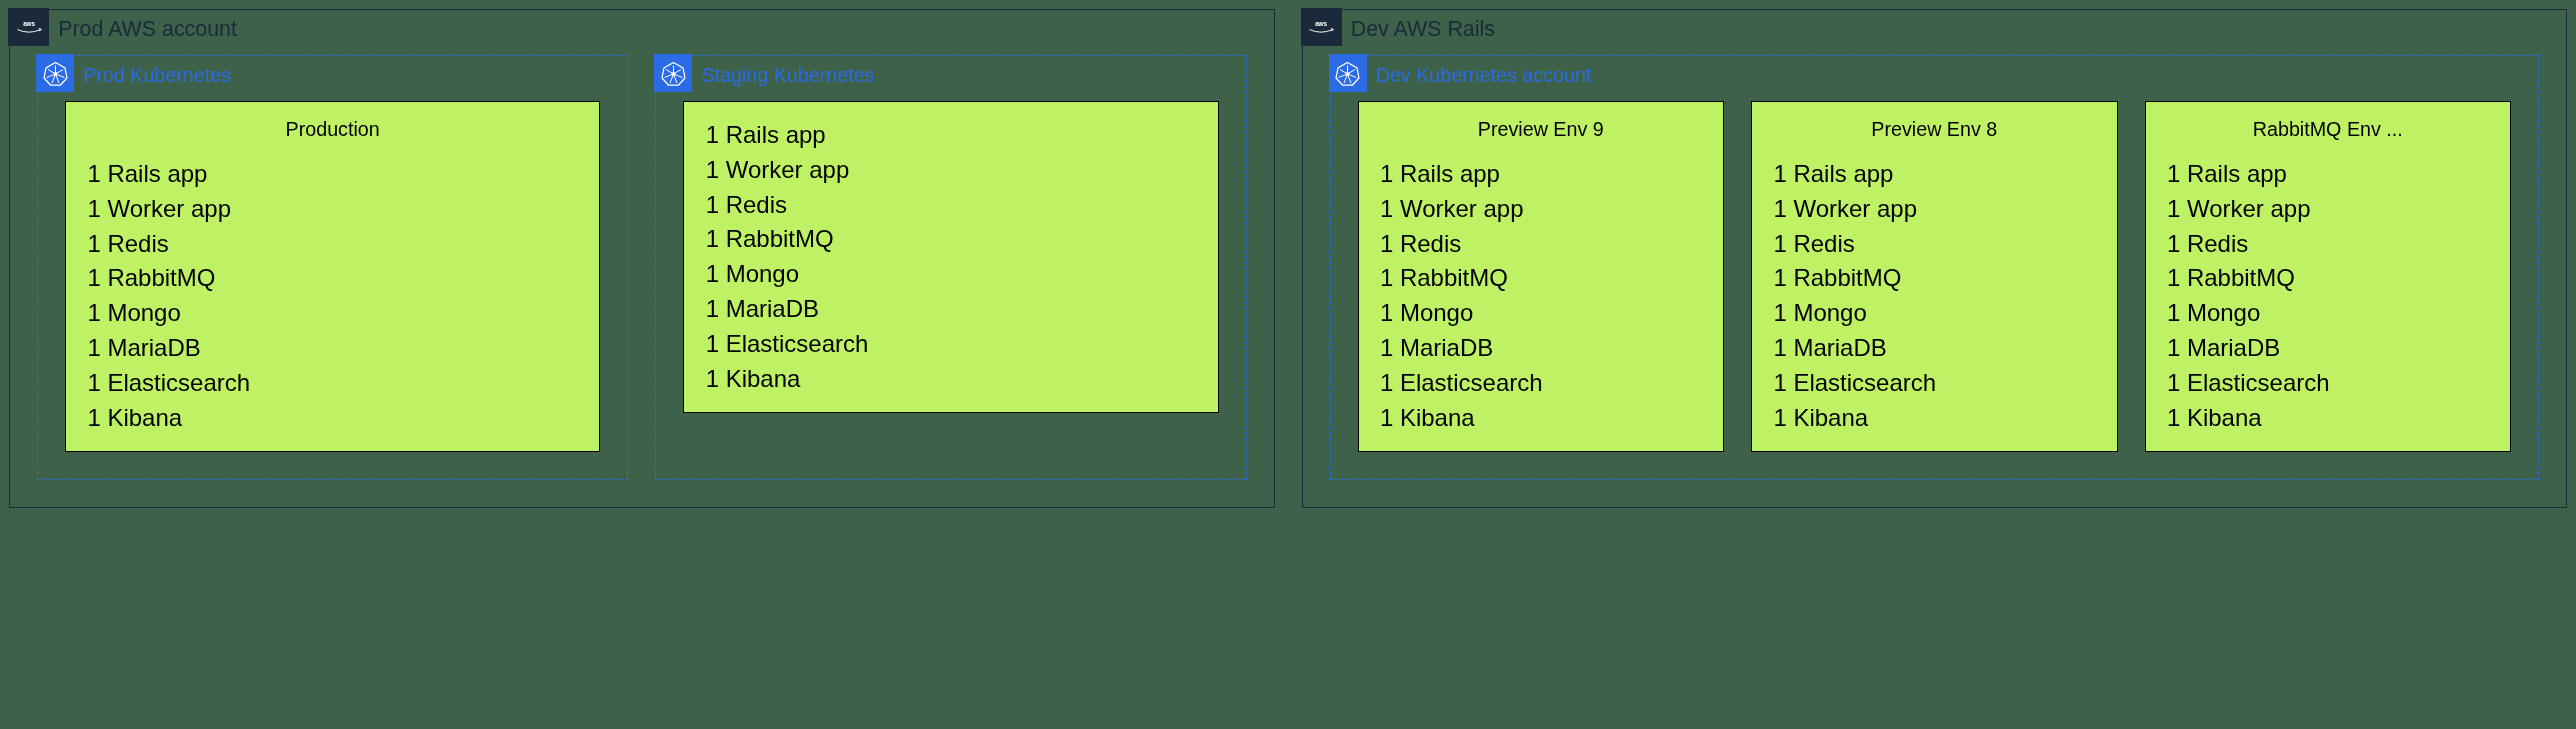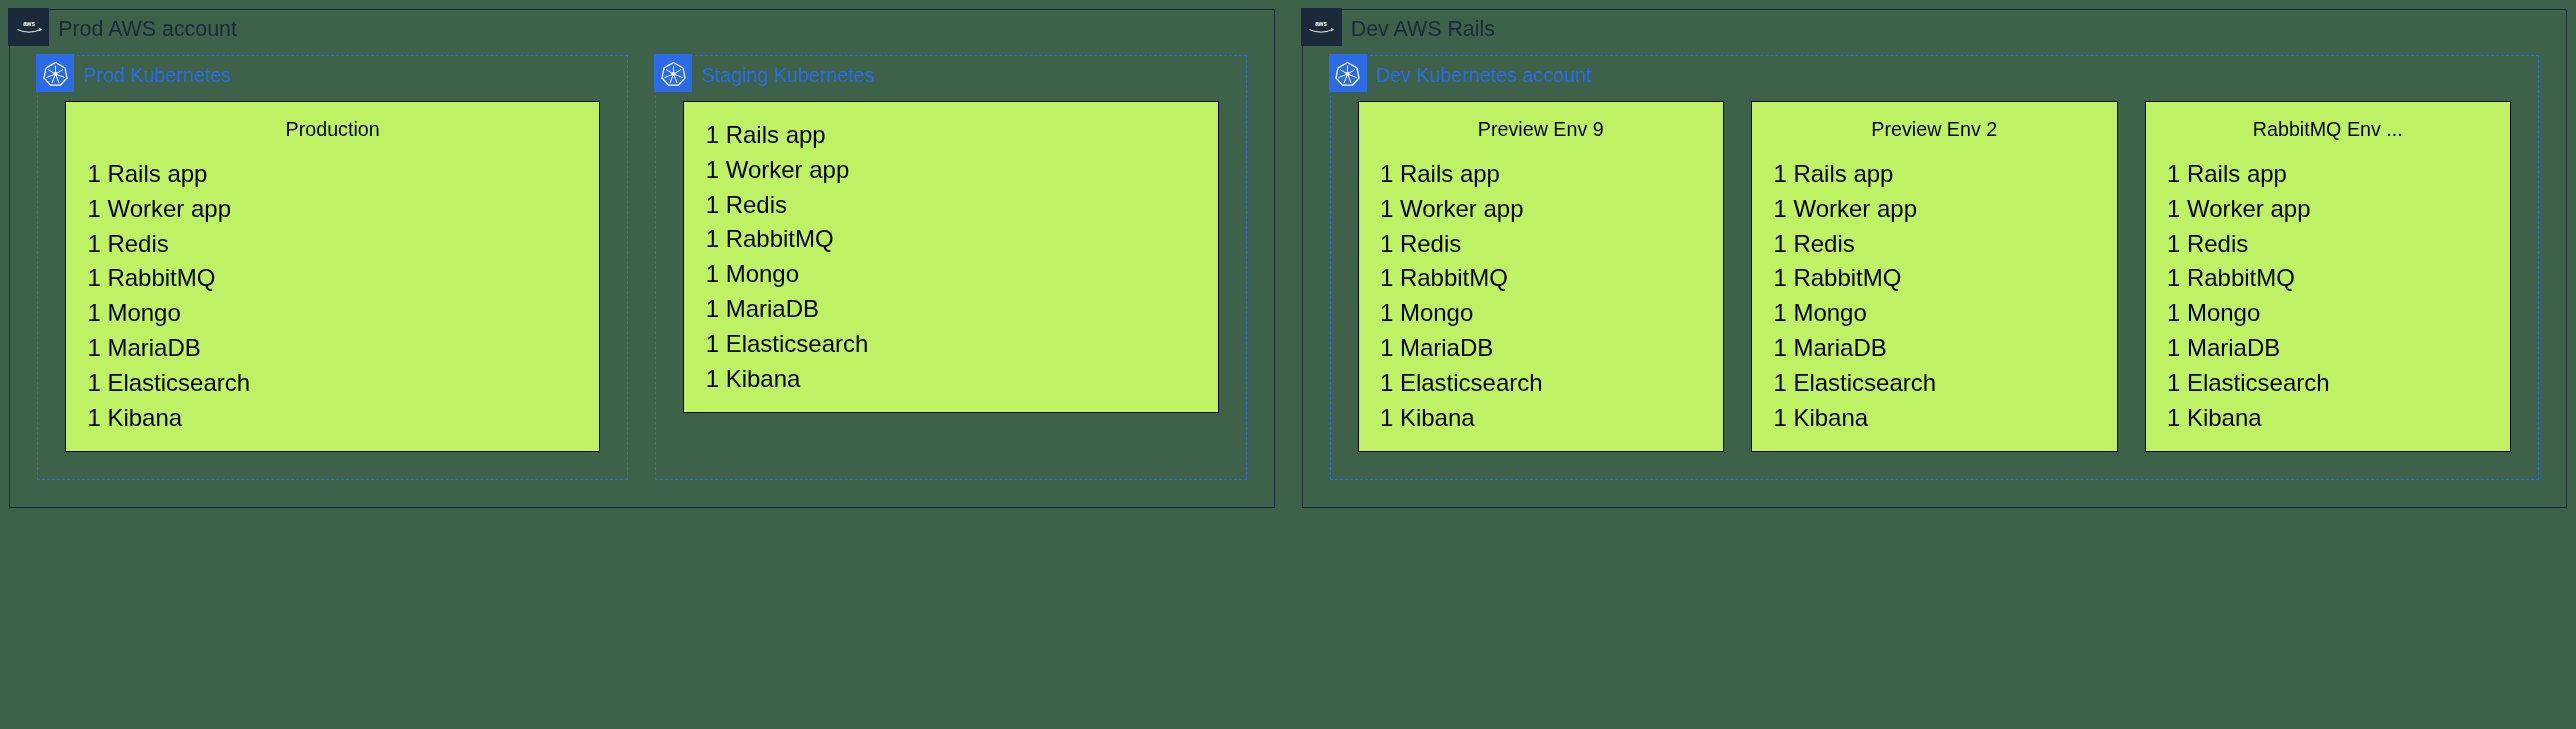--- a/index.html
+++ b/index.html
@@ -233,21 +233,21 @@
             <div class="env-item">1 Rails app</div>
             <div class="env-item">1 Worker app</div>
             <div class="env-item">1 Redis</div>
             <div class="env-item">1 RabbitMQ</div>
             <div class="env-item">1 Mongo</div>
             <div class="env-item">1 MariaDB</div>
             <div class="env-item">1 Elasticsearch</div>
             <div class="env-item">1 Kibana</div>
           </div>
           <div class="env-box">
-            <div class="env-title">Preview Env 2</div>
+            <div class="env-title">Preview Env 8</div>
             <div class="env-item">1 Rails app</div>
             <div class="env-item">1 Worker app</div>
             <div class="env-item">1 Redis</div>
             <div class="env-item">1 RabbitMQ</div>
             <div class="env-item">1 Mongo</div>
             <div class="env-item">1 MariaDB</div>
             <div class="env-item">1 Elasticsearch</div>
             <div class="env-item">1 Kibana</div>
           </div>
           <div class="env-box">

